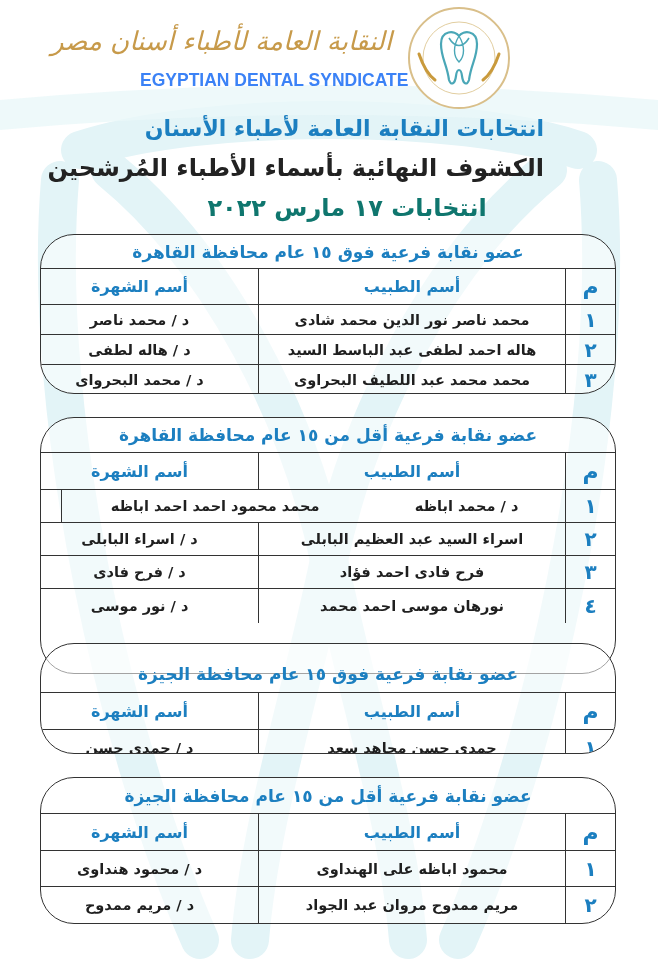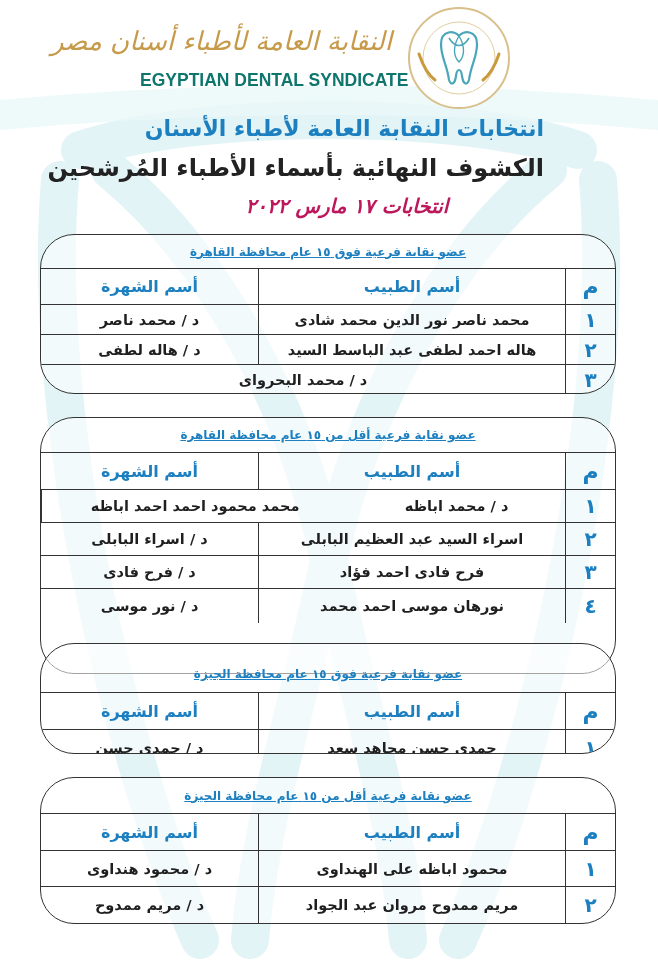--- a/index.html
+++ b/index.html
@@ -51,21 +51,21 @@
     }
     .logo-en {
       position: absolute;
       left: 140px;
       top: 70px;
       width: 258px;
       text-align: center;
       font-family: "Liberation Sans", sans-serif;
       font-weight: bold;
       font-size: 17.5px;
-      color: #0f766e;
+      color: #3b82f6;
       white-space: nowrap;
       letter-spacing: 0px;
     }
     .titles {
       position: absolute;
       left: 0;
       top: 112px;
       width: 658px;
       direction: rtl;
       z-index: 1;
@@ -95,49 +95,47 @@
       white-space: nowrap;
     }
     .title-date {
       position: absolute;
       left: 150px;
       top: 82px;
       width: 394px;
       text-align: center;
       font-family: "DejaVu Sans", sans-serif;
       font-weight: bold;
-      font-size: 20px;
-      color: #be185d;
-      white-space: nowrap;
-      font-style: italic;
+      font-size: 24px;
+      color: #0f766e;
+      white-space: nowrap;
     }
     .card {
       position: absolute;
       left: 40px;
       width: 576px;
       border: 1.6px solid #333333;
       border-radius: 34px;
       background: rgba(255,255,255,0.55);
       overflow: hidden;
       direction: rtl;
       z-index: 1;
       box-sizing: border-box;
     }
     .card-title {
       font-family: "DejaVu Sans", sans-serif;
       font-weight: bold;
-      font-size: 12px;
+      font-size: 17px;
       color: #1c7fc0;
       border-bottom: 1.6px solid #333333;
       box-sizing: border-box;
       white-space: nowrap;
       display: flex;
       align-items: center;
       justify-content: center;
-      text-decoration: underline;
     }
     .row {
       display: flex;
       flex-direction: row;
       border-bottom: 1.6px solid #333333;
       box-sizing: border-box;
     }
     .row:last-child {
       border-bottom: none;
     }
@@ -154,20 +152,21 @@
       color: #1c7fc0;
       font-weight: bold;
       font-size: 20px;
     }
     .c-name {
       width: 307px;
       border-left: 1.6px solid #333333;
       font-size: 14.5px;
       font-weight: bold;
       color: #1f1f1f;
+      margin-left: 20px;
     }
     .c-fame {
       flex: 1;
       font-size: 14.5px;
       font-weight: bold;
       color: #1f1f1f;
     }
     .row.header-row .cell {
       color: #1c7fc0;
       font-size: 16px;
@@ -227,20 +226,21 @@
     <div class="cell c-name">محمد ناصر نور الدين محمد شادى</div>
     <div class="cell c-fame">د / محمد ناصر</div>
   </div>
   <div class="row" style="height:30px;">
     <div class="cell c-num">٢</div>
     <div class="cell c-name">هاله احمد لطفى عبد الباسط السيد</div>
     <div class="cell c-fame">د / هاله لطفى</div>
   </div>
   <div class="row" style="height:30px;">
     <div class="cell c-num">٣</div>
+    <div class="cell c-name">محمد محمد عبد اللطيف البحراوى</div>
     <div class="cell c-fame">د / محمد البحرواى</div>
   </div>
 </div>
 
 <div class="card" style="top:417px; height:257px;">
   <div class="card-title" style="height:35px;">عضو نقابة فرعية أقل من ١٥ عام محافظة القاهرة</div>
   <div class="row header-row" style="height:37px;">
     <div class="cell c-num">م</div>
     <div class="cell c-name">أسم الطبيب</div>
     <div class="cell c-fame">أسم الشهرة</div>

